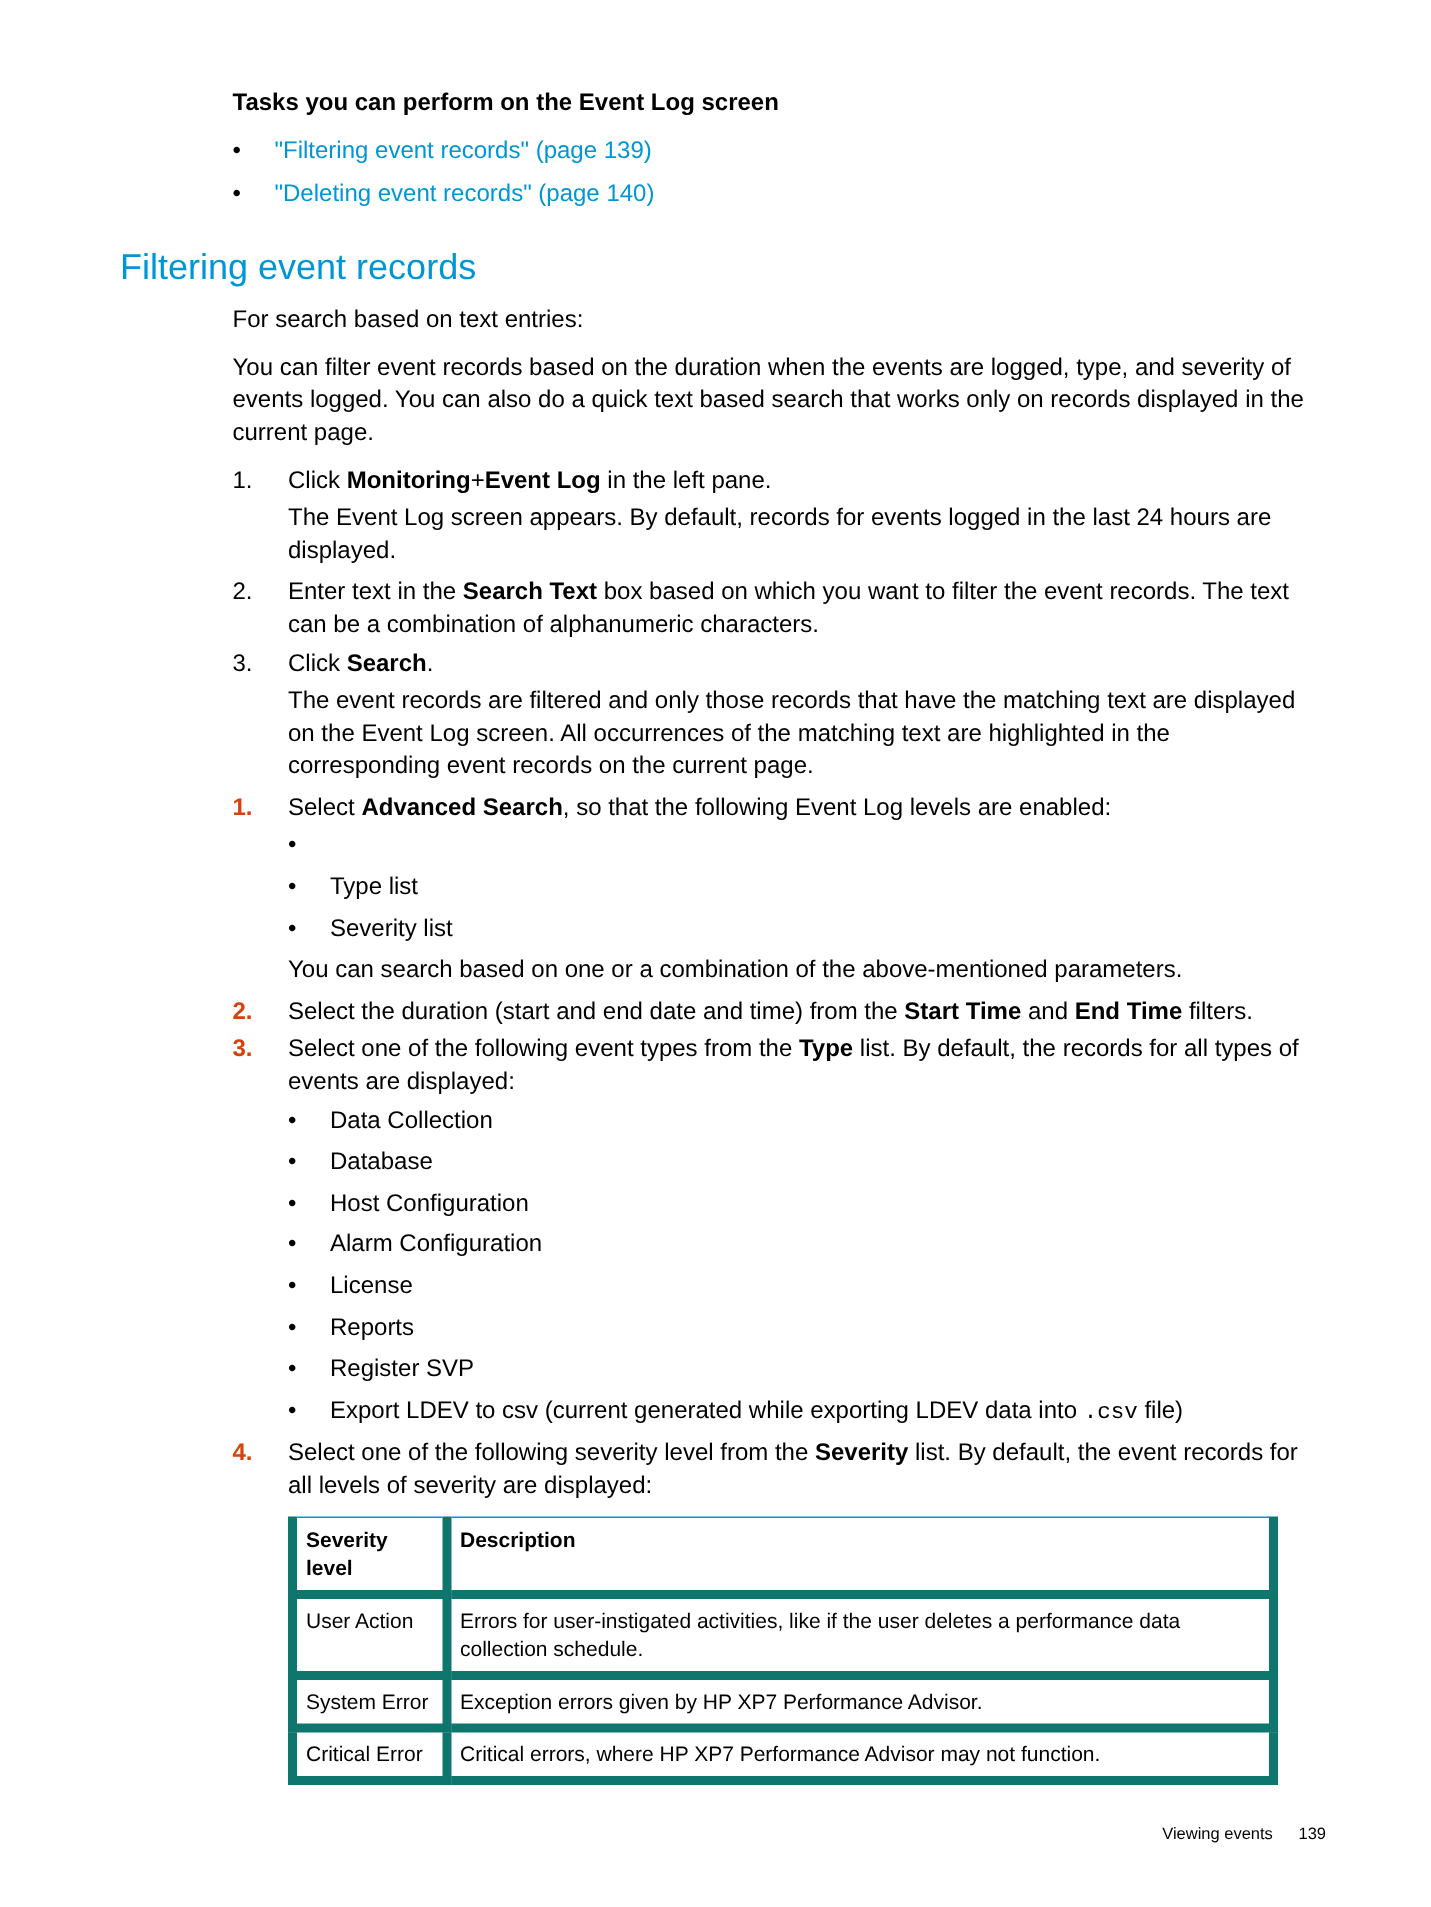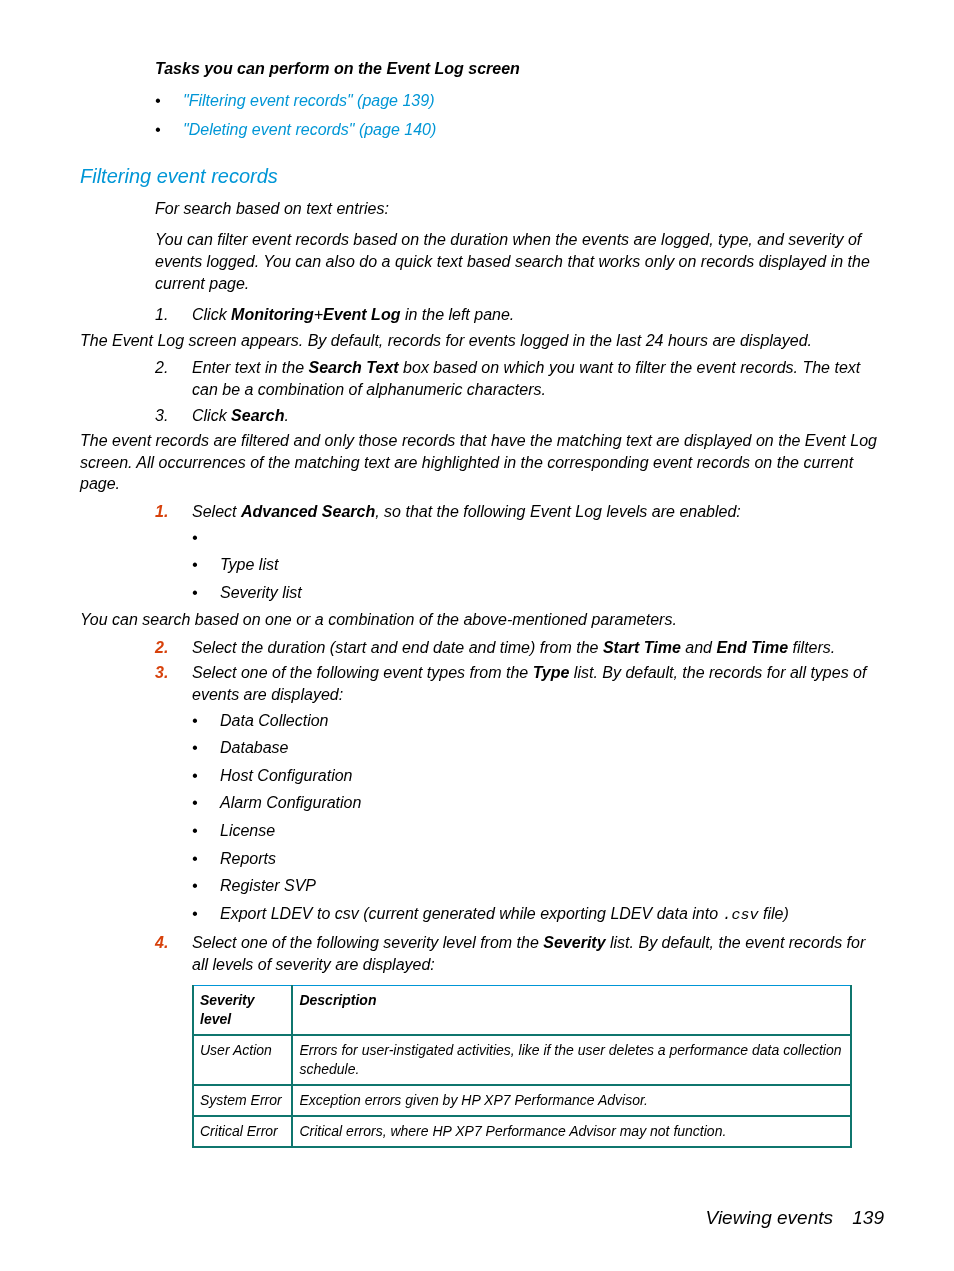--- a/index.html
+++ b/index.html
@@ -10,42 +10,41 @@
     color: #000;
   }
   .page {
     width: 954px;
     height: 1271px;
     box-sizing: border-box;
     padding: 58px 70px 40px 80px;
     position: relative;
     font-size: 16px;
     line-height: 1.35;
-    font-style: italic;
   }
   .indent1 { margin-left: 75px; }
   .tasks-heading {
     font-weight: bold;
     margin-bottom: 10px;
   }
   .bullet-row {
     display: flex;
     align-items: baseline;
     margin-bottom: 8px;
   }
   .bullet-row .dot {
     width: 28px;
     text-align: left;
     color: #000;
     font-size: 16px;
   }
   .link-blue { color: #0096d6; }
   .h2 {
     color: #0096d6;
-    font-size: 20px;
+    font-size: 24px;
     font-weight: normal;
     margin: 22px 0 8px 0;
   }
   .para { margin: 4px 0 10px 75px; }
   .ol-row {
     display: flex;
     align-items: baseline;
     margin-left: 75px;
     margin-bottom: 4px;
   }
@@ -54,20 +53,21 @@
     flex-shrink: 0;
   }
   .ol-row .num-orange {
     color: #d7410b;
     font-weight: bold;
   }
   .ol-row .body {
     flex: 1;
   }
   .ol-sub {
+    margin-left: 112px;
     margin-bottom: 6px;
   }
   .sub-bullet {
     display: flex;
     align-items: baseline;
     margin-left: 112px;
     margin-bottom: 6px;
   }
   .sub-bullet .dot {
     width: 28px;
@@ -75,34 +75,34 @@
   .bold { font-weight: bold; }
   .mono { font-family: "Courier New", monospace; font-size:15px;}
   table.sev {
     border-collapse: collapse;
     width: 660px;
     margin-left: 112px;
     margin-top: 10px;
     font-size: 14px;
   }
   table.sev th, table.sev td {
-    border: 2px solid #0f766e;
+    border: 6px solid #0f766e;
     padding: 5px 6px;
     text-align: left;
     vertical-align: top;
   }
   table.sev th {
     border-top: 1.5px solid #0096d6;
     font-weight: bold;
   }
   .footer {
     position: absolute;
     bottom: 40px;
     right: 70px;
-    font-size: 19px;
+    font-size: 11px;
   }
   .footer .pn { margin-left: 14px; }
 </style>
 </head>
 <body>
 
 <div class="page">
 
   <div class="indent1 tasks-heading">Tasks you can perform on the Event Log screen</div>
 

